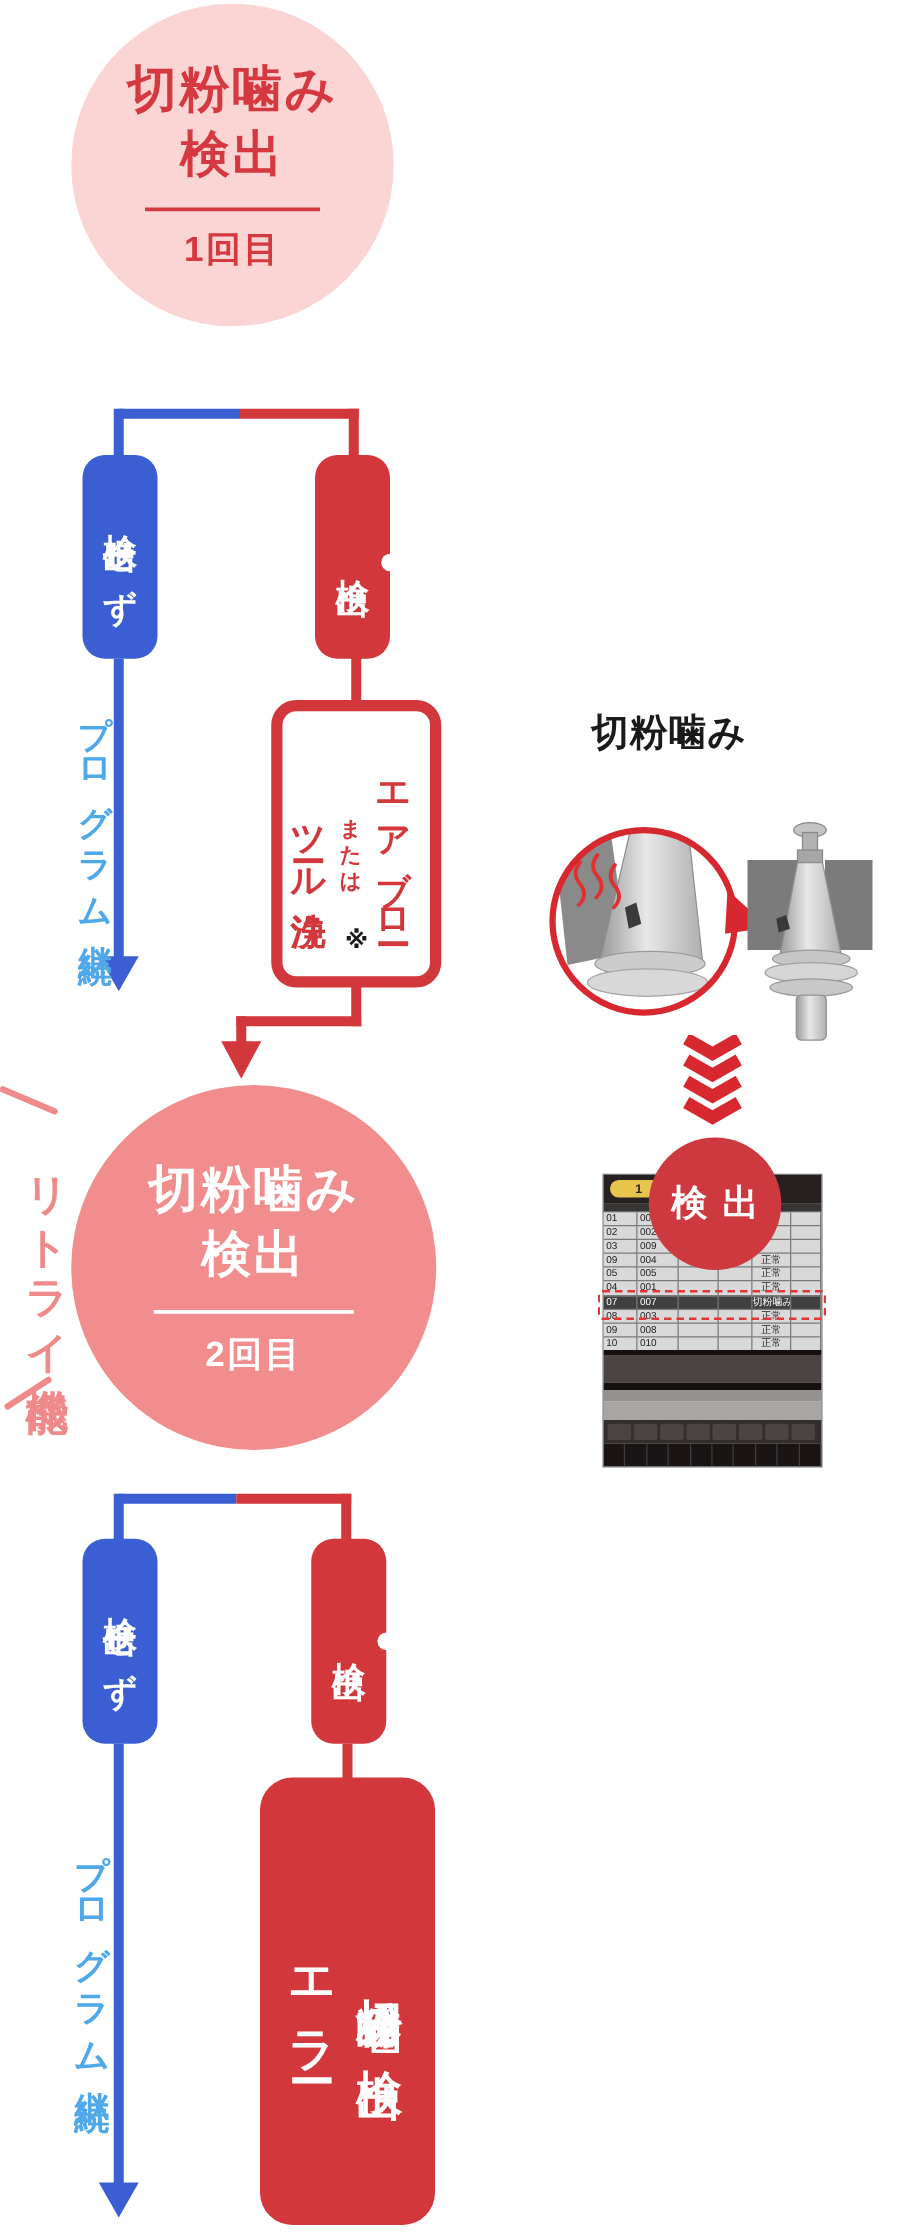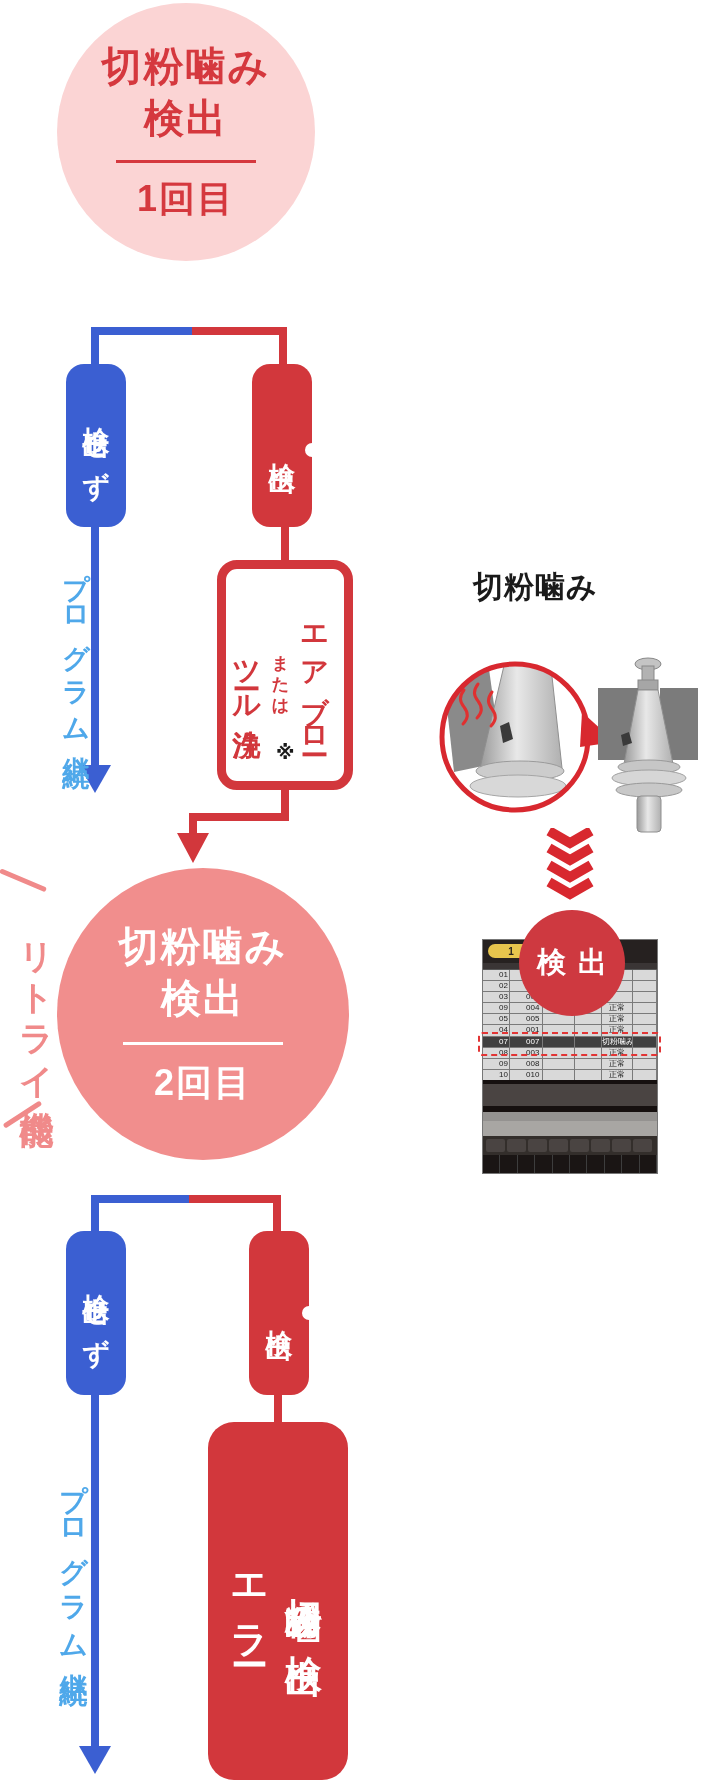--- a/index.html
+++ b/index.html
@@ -5,21 +5,21 @@
   html,body{margin:0;padding:0;background:#fff;}
   #canvas{position:relative;width:719px;height:1788px;background:#fff;overflow:hidden;
           font-family:"Liberation Sans","DejaVu Sans",sans-serif;}
   .abs{position:absolute;}
   .vtext{writing-mode:vertical-rl;}
   
   .step-circle{border-radius:50%;display:flex;flex-direction:column;align-items:center;justify-content:center;text-align:center;}
   #circle1{left:57px;top:3px;width:258px;height:258px;background:#fbd4d4;color:#d5383e;}
   #circle2{left:57px;top:868px;width:292px;height:292px;background:#f18e8d;color:#ffffff;}
   .circle-title{font-size:40px;font-weight:bold;line-height:1.3;letter-spacing:2px;}
-  .circle-attempt{font-size:36px;font-weight:bold;letter-spacing:2px;}
+  .circle-attempt{font-size:28px;font-weight:bold;letter-spacing:2px;}
   .divider1{width:140px;height:3px;background:#d5383e;margin:16px 0 12px;}
   .divider2{width:160px;height:3px;background:#ffffff;margin:18px 0 14px;}
   
   .line{position:absolute;}
   .blue{background:#3b5fd2;}
   .red{background:#d2373c;}
   .arrow-down-blue{position:absolute;width:0;height:0;border-left:16px solid transparent;border-right:16px solid transparent;border-top:28px solid #3b5fd2;}
   .arrow-down-red{position:absolute;width:0;height:0;border-left:16px solid transparent;border-right:16px solid transparent;border-top:30px solid #d2373c;}
   
   .pill{position:absolute;border-radius:18px;display:flex;align-items:center;justify-content:center;color:#fff;font-weight:bold;}
@@ -49,21 +49,21 @@
   #error-box-inner{writing-mode:vertical-rl;text-align:center;height:100%;padding:26px 14px;box-sizing:border-box;color:#fff;font-weight:bold;}
   .eb-line{display:block;font-size:37px;line-height:54px;letter-spacing:4px;}
   
   #monitor{left:483px;top:940px;width:174px;height:233px;background:#d9d9d9;outline:1px solid #777;}
   #monitor-header{position:absolute;left:0;top:0;width:174px;height:23px;background:#262120;}
   #monitor-tab{position:absolute;left:5px;top:4px;width:46px;height:14px;border-radius:8px;background:#e7c54d;color:#2a2520;font-size:10px;font-weight:bold;display:flex;align-items:center;justify-content:center;}
   #monitor-subheader{position:absolute;left:0;top:23px;width:174px;height:6px;background:#3a3535;}
   #monitor-rows{position:absolute;left:0;top:29px;width:174px;border-top:1px solid #555;box-sizing:border-box;}
   .m-row{display:grid;grid-template-columns:27px 33px 32px 27px 31px 24px;height:11.1px;background:#d9d9d9;}
   .m-cell{border-right:1px solid #7a7a7a;border-bottom:1px solid #7a7a7a;font-size:8px;line-height:10px;color:#222;overflow:hidden;white-space:nowrap;box-sizing:border-box;}
-  .m-cell.num{padding-left:16px;}
+  .m-cell.num{padding-left:2px;}
   .m-cell.status{text-align:center;}
   .m-row.hl{background:#404040;}
   .m-row.hl .m-cell{color:#fff;}
   .m-band{position:absolute;left:0;width:174px;}
   #m-band1{top:140px;height:4px;background:#16100f;}
   #m-band2{top:144px;height:22px;background:#4a4442;}
   #m-band3{top:166px;height:6px;background:#16100f;}
   #m-band4{top:172px;height:9px;background:#949290;}
   #m-band5{top:181px;height:15px;background:#a8a6a3;}
   #m-keys{top:196px;height:19px;background:#332e2b;display:flex;align-items:center;gap:2px;padding:0 3px;box-sizing:border-box;}

